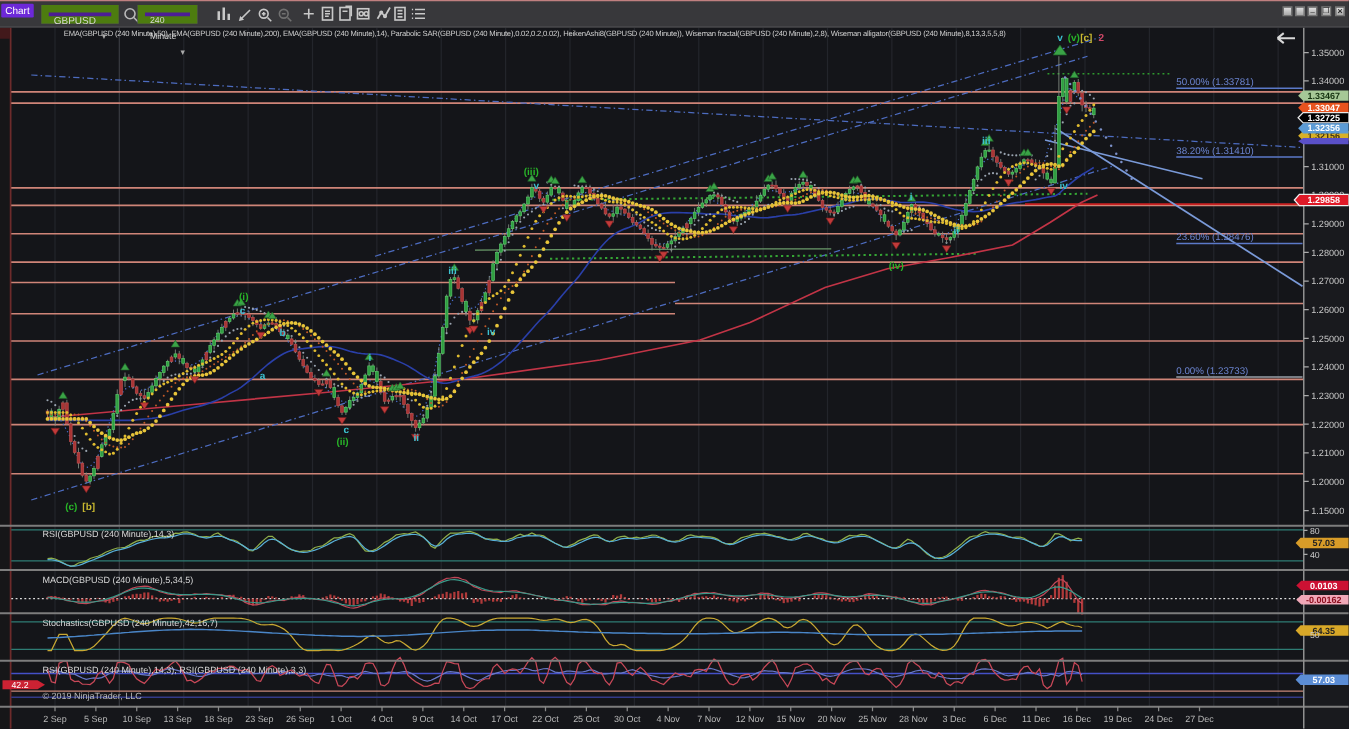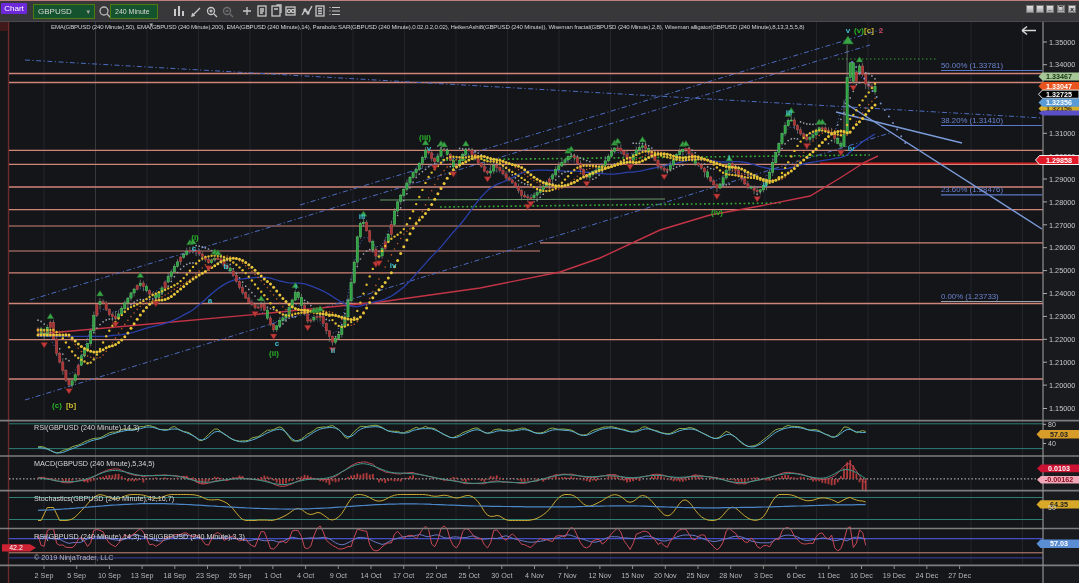--- a/index.html
+++ b/index.html
@@ -1,17 +1,17 @@
 <!DOCTYPE html>
 <html><head><meta charset="utf-8"><style>
 *{margin:0;padding:0;box-sizing:border-box}
 body{width:1079px;height:583px;background:#26262a;font-family:"Liberation Sans",sans-serif;overflow:hidden;position:relative}
 .tb{position:absolute;left:0;top:0;width:1079px;height:22px;background:#38383b;border-bottom:1px solid #4a4a4e;border-top:1px solid #c08080}
 .chart-tab{position:absolute;left:1px;top:2px;width:26px;height:11px;background:#6d28d9;color:#fff;font-size:8px;text-align:center;line-height:11px;border-radius:1px}
-.dd{position:absolute;top:3px;height:15px;background:#14532d;border:1px solid #4d7c0f;color:#d8d8d8;font-size:8px;line-height:13px;padding:0 4px}
+.dd{position:absolute;top:3px;height:15px;background:#4c1d95;border:6px solid #4d7c0f;color:#d8d8d8;font-size:8px;line-height:13px;padding:0 4px}
 .chev{float:right;margin-left:5px;color:#aaa;font-size:7px}
 .winbtn{position:absolute;top:4px;width:8px;height:8px;background:linear-gradient(#e0e0e0,#a8a8a8);border:1px solid #777;font-size:6px;text-align:center;line-height:7px;color:#222}
 svg{position:absolute;left:0;top:0}
 </style></head><body>
 <svg width="1079" height="583">
     <rect x="0" y="22" width="1079" height="561" fill="#141519"></rect>
 <rect x="1043" y="22" width="36" height="561" fill="#191a1e"></rect>
 <rect x="9" y="565" width="1034" height="18" fill="#15161a"></rect>
 <rect x="0" y="22" width="9" height="561" fill="#161618"></rect>
 <line x1="8.5" y1="22" x2="8.5" y2="583" stroke="#6d2b2b" stroke-width="1.4"></line>

